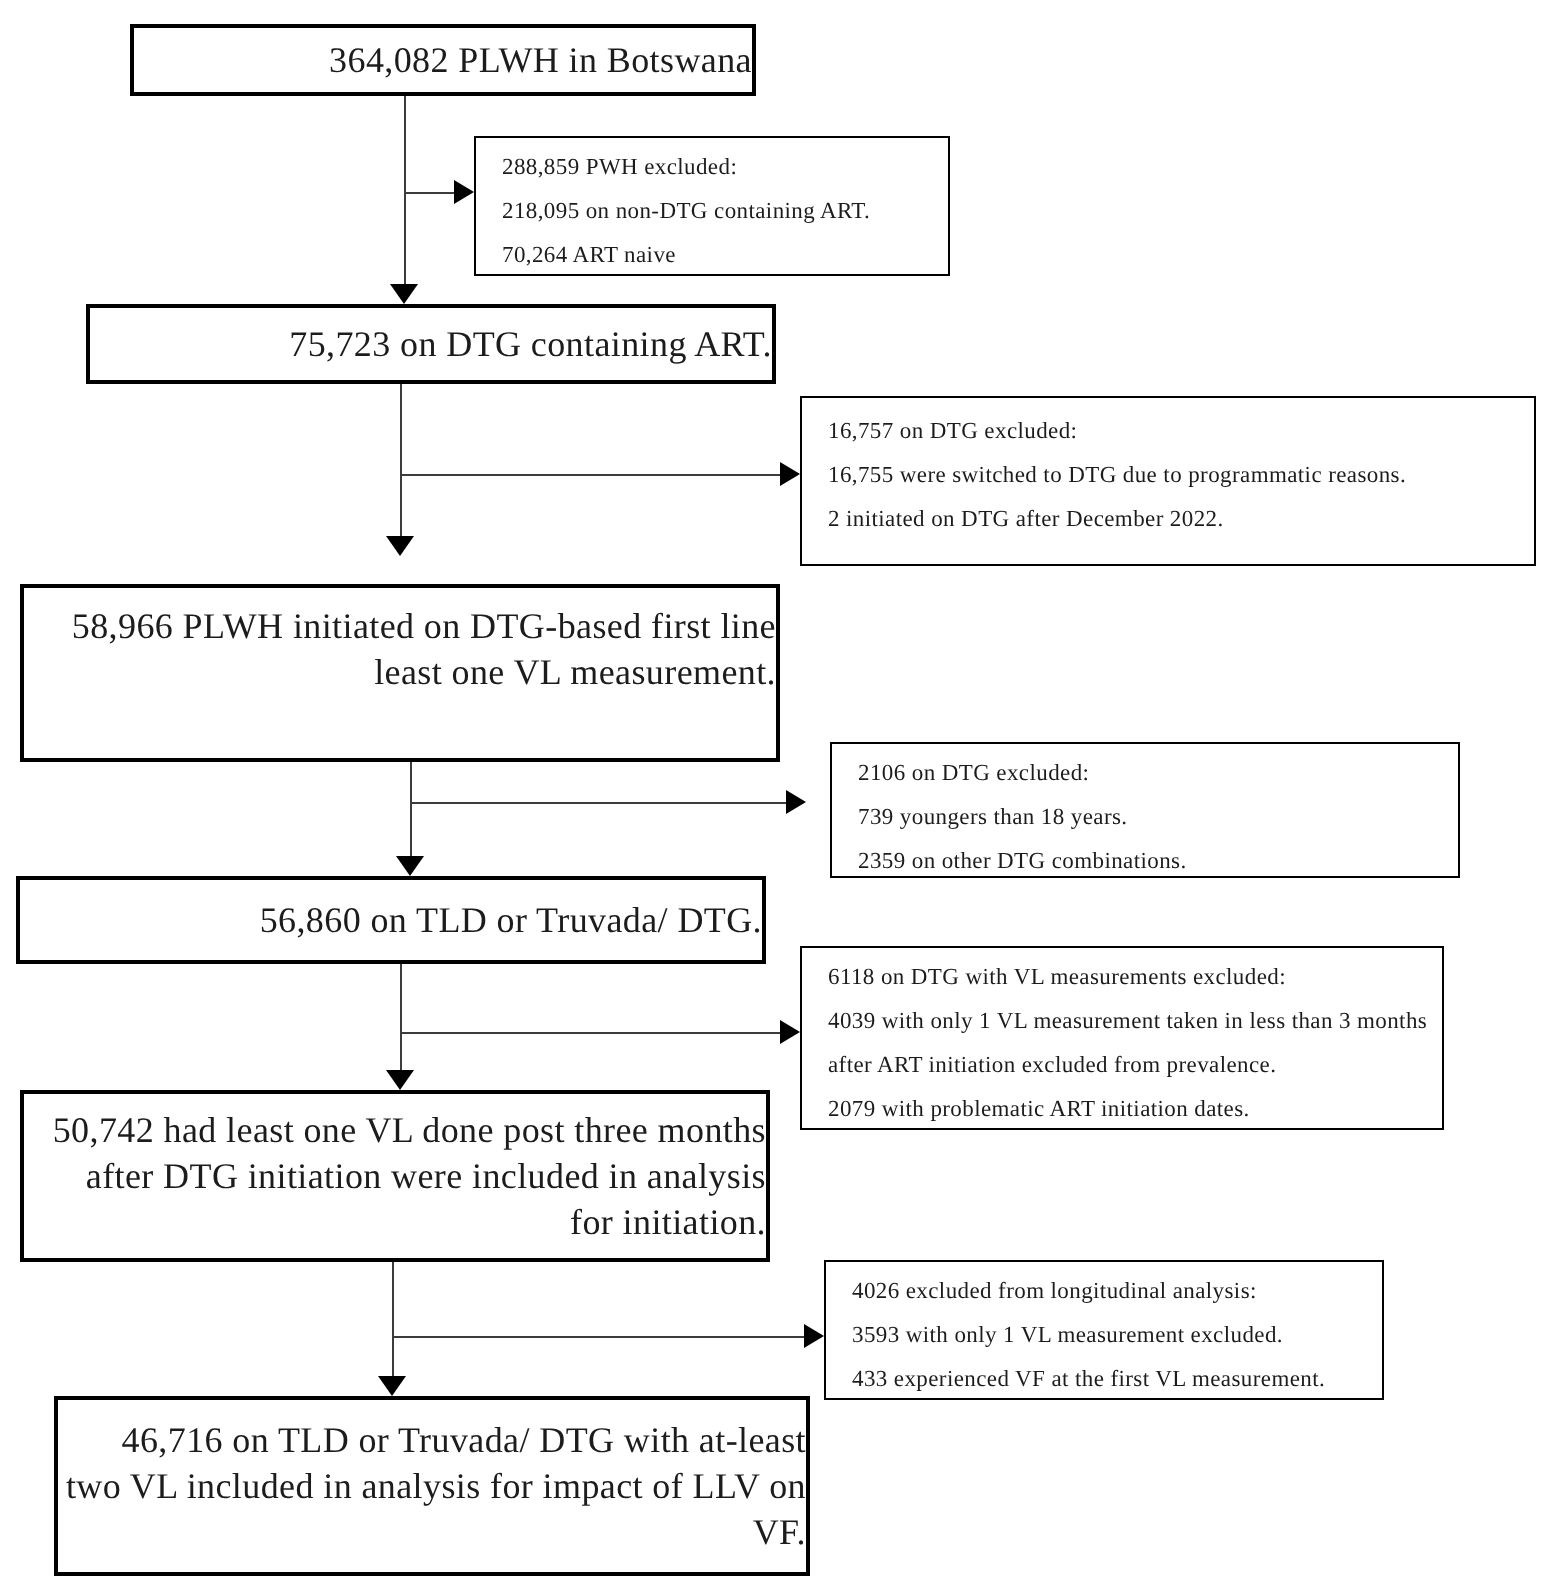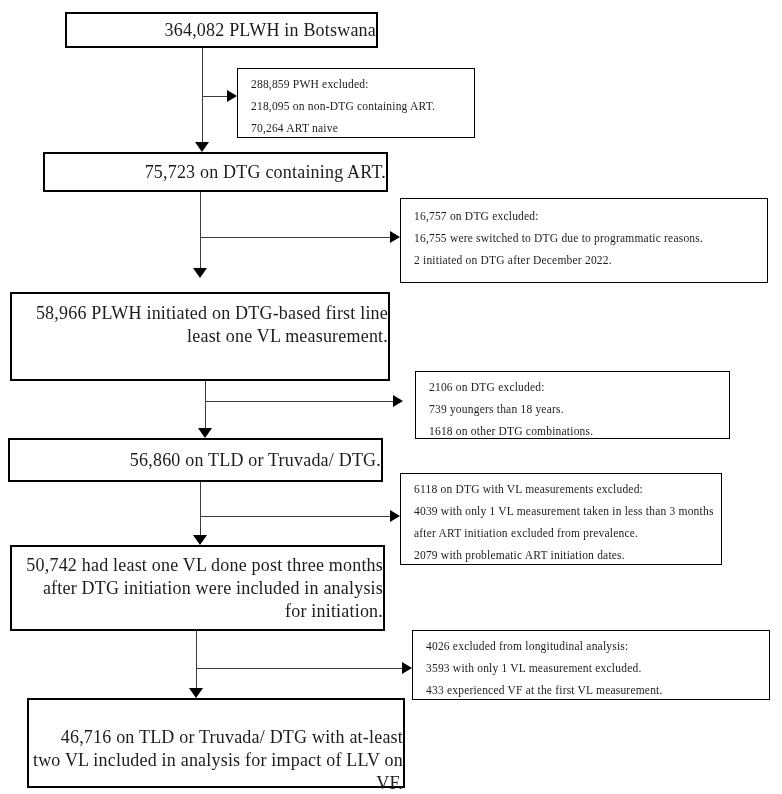--- a/index.html
+++ b/index.html
@@ -120,50 +120,50 @@
   <div class="mainbox" style="left:8px; top:438px; width:375px; height:44px;">
     <div class="ln">56,860 on TLD or Truvada/ DTG.</div>
   </div>
 
   <div class="mainbox" style="left:10px; top:545px; width:375px; height:86px; justify-content:flex-start; padding-top:7px;">
     <div class="ln">50,742 had least one VL done post three months</div>
     <div class="ln">after DTG initiation were included in analysis</div>
     <div class="ln">for initiation.</div>
   </div>
 
-  <div class="mainbox" style="left:27px; top:698px; width:378px; height:90px; justify-content:flex-start; padding-top:26px;">
+  <div class="mainbox" style="left:27px; top:698px; width:378px; height:90px; justify-content:flex-start; padding-top:9px;">
     <div class="ln">46,716 on TLD or Truvada/ DTG with at-least</div>
     <div class="ln">two VL included in analysis for impact of LLV on</div>
     <div class="ln">VF.</div>
   </div>
 
   <div class="exclbox" style="left:237px; top:68px; width:238px; height:70px;">
     <div class="ln">288,859 PWH excluded:</div>
     <div class="ln">218,095 on non-DTG containing ART.</div>
     <div class="ln">70,264 ART naive</div>
   </div>
 
   <div class="exclbox" style="left:400px; top:198px; width:368px; height:85px; padding-top:6px;">
     <div class="ln">16,757 on DTG excluded:</div>
     <div class="ln">16,755 were switched to DTG due to programmatic reasons.</div>
     <div class="ln">2 initiated on DTG after December 2022.</div>
   </div>
 
   <div class="exclbox" style="left:415px; top:371px; width:315px; height:68px;">
     <div class="ln">2106 on DTG excluded:</div>
     <div class="ln">739 youngers than 18 years.</div>
-    <div class="ln">1618 on other DTG combinations.</div>
+    <div class="ln">2359 on other DTG combinations.</div>
   </div>
 
   <div class="exclbox" style="left:400px; top:473px; width:322px; height:92px;">
     <div class="ln">6118 on DTG with VL measurements excluded:</div>
     <div class="ln">4039 with only 1 VL measurement taken in less than 3 months</div>
     <div class="ln">after ART initiation excluded from prevalence.</div>
     <div class="ln">2079 with problematic ART initiation dates.</div>
   </div>
 
-  <div class="exclbox" style="left:412px; top:630px; width:358px; height:70px;">
+  <div class="exclbox" style="left:412px; top:630px; width:280px; height:70px;">
     <div class="ln">4026 excluded from longitudinal analysis:</div>
     <div class="ln">3593 with only 1 VL measurement excluded.</div>
     <div class="ln">433 experienced VF at the first VL measurement.</div>
   </div>
 
 </div>
 
 </body></html>

